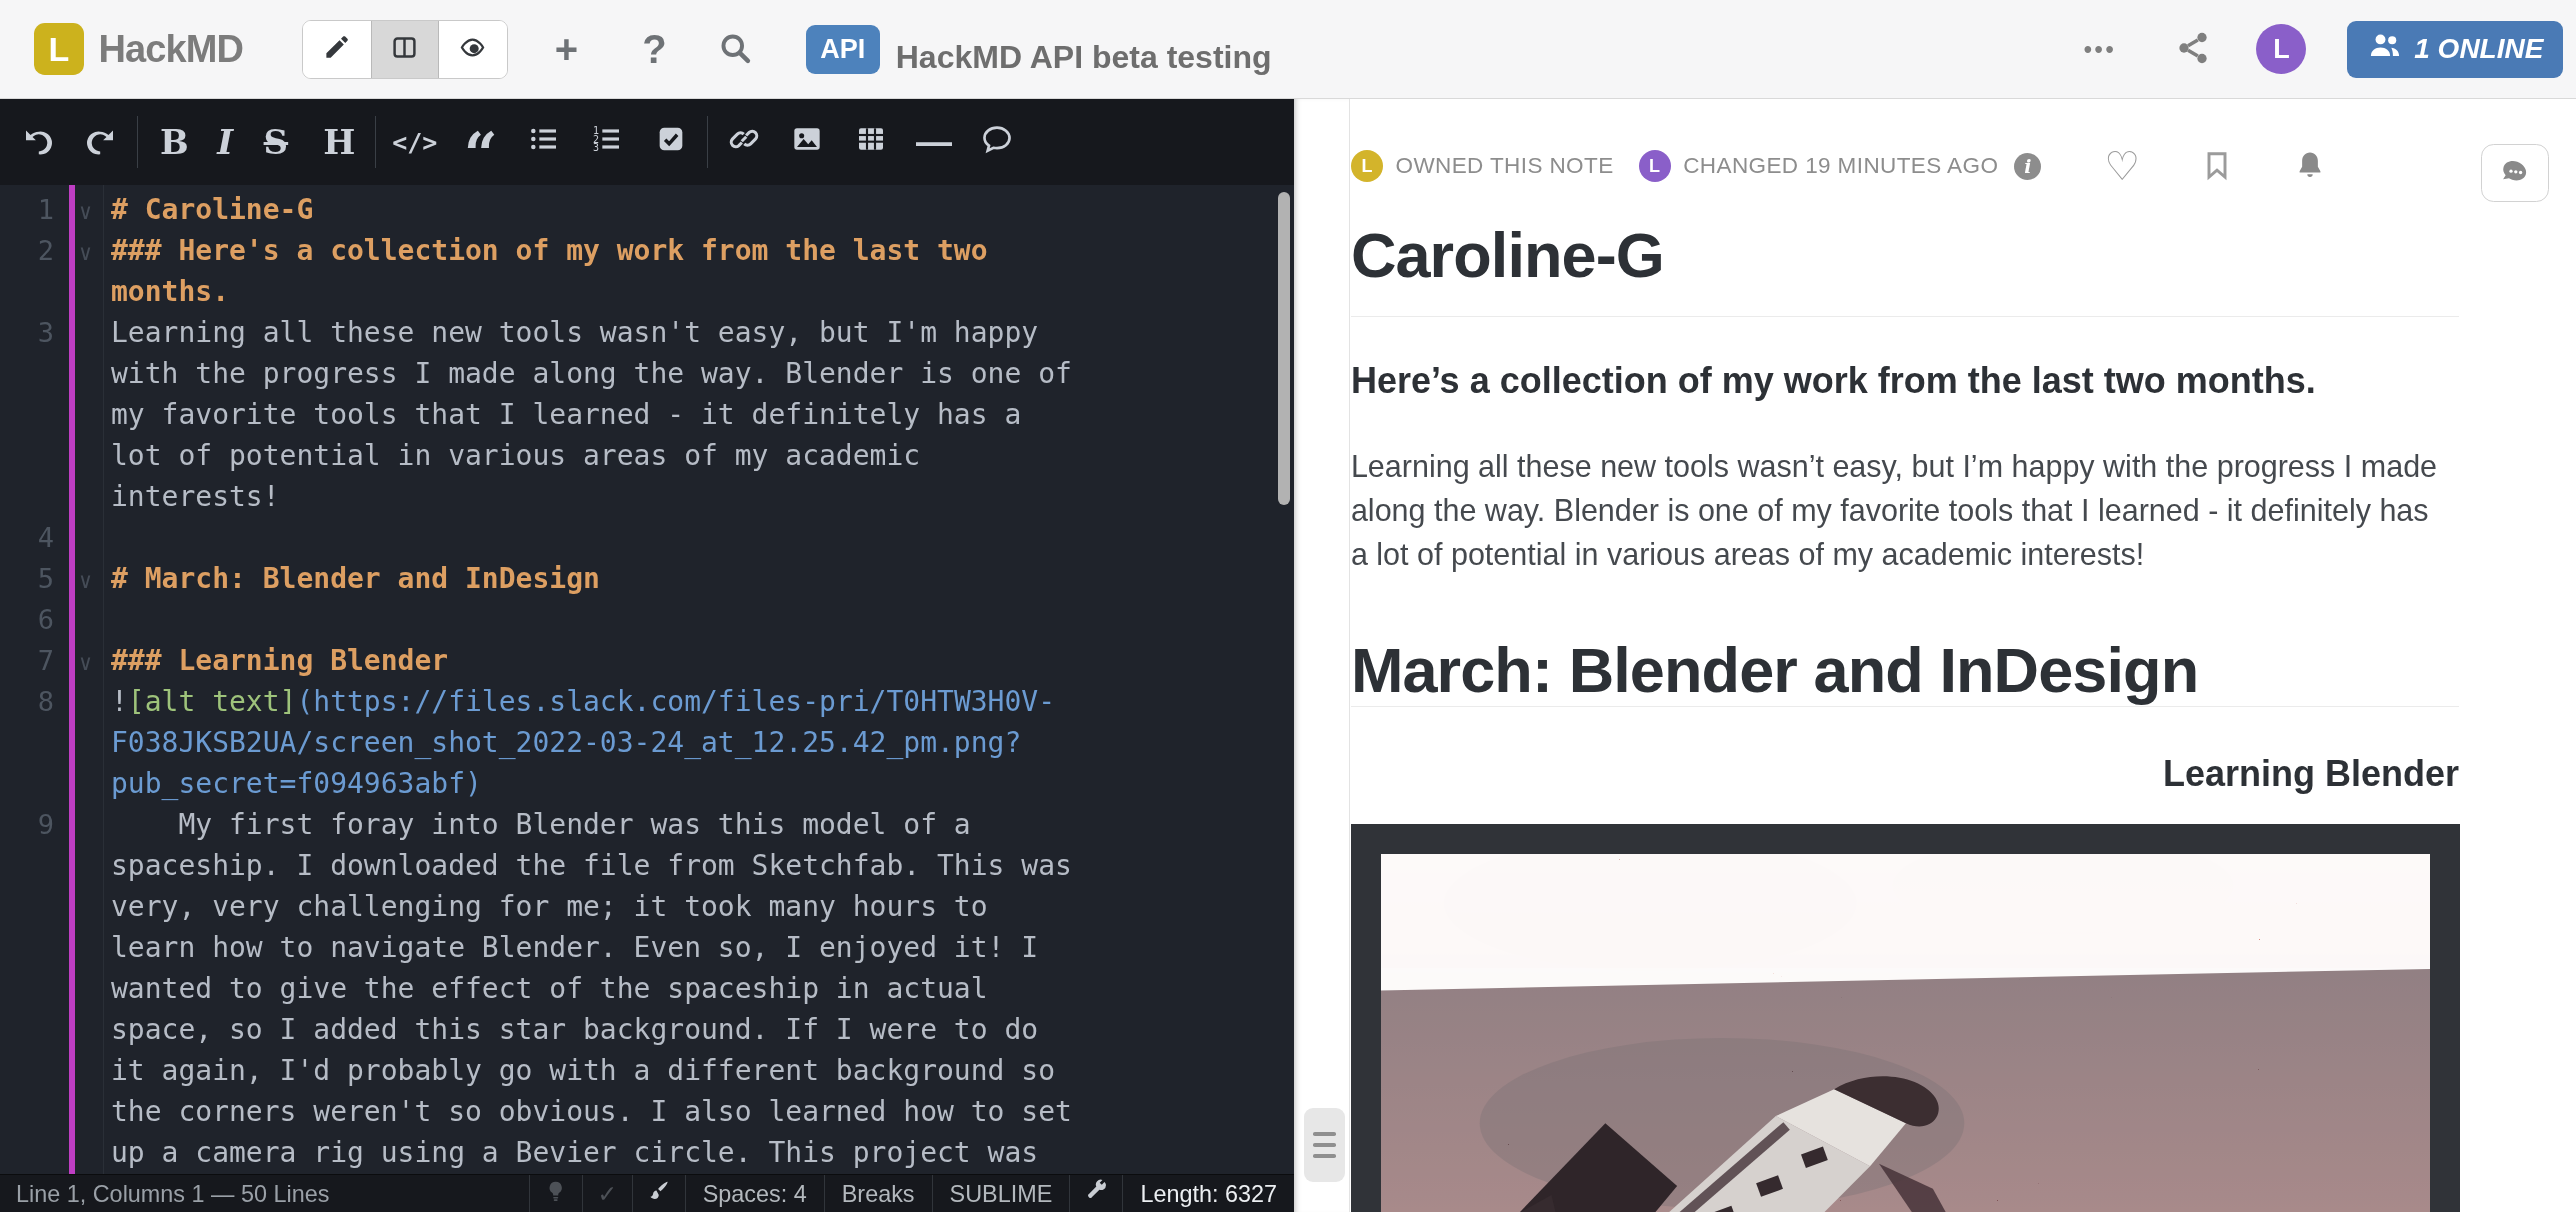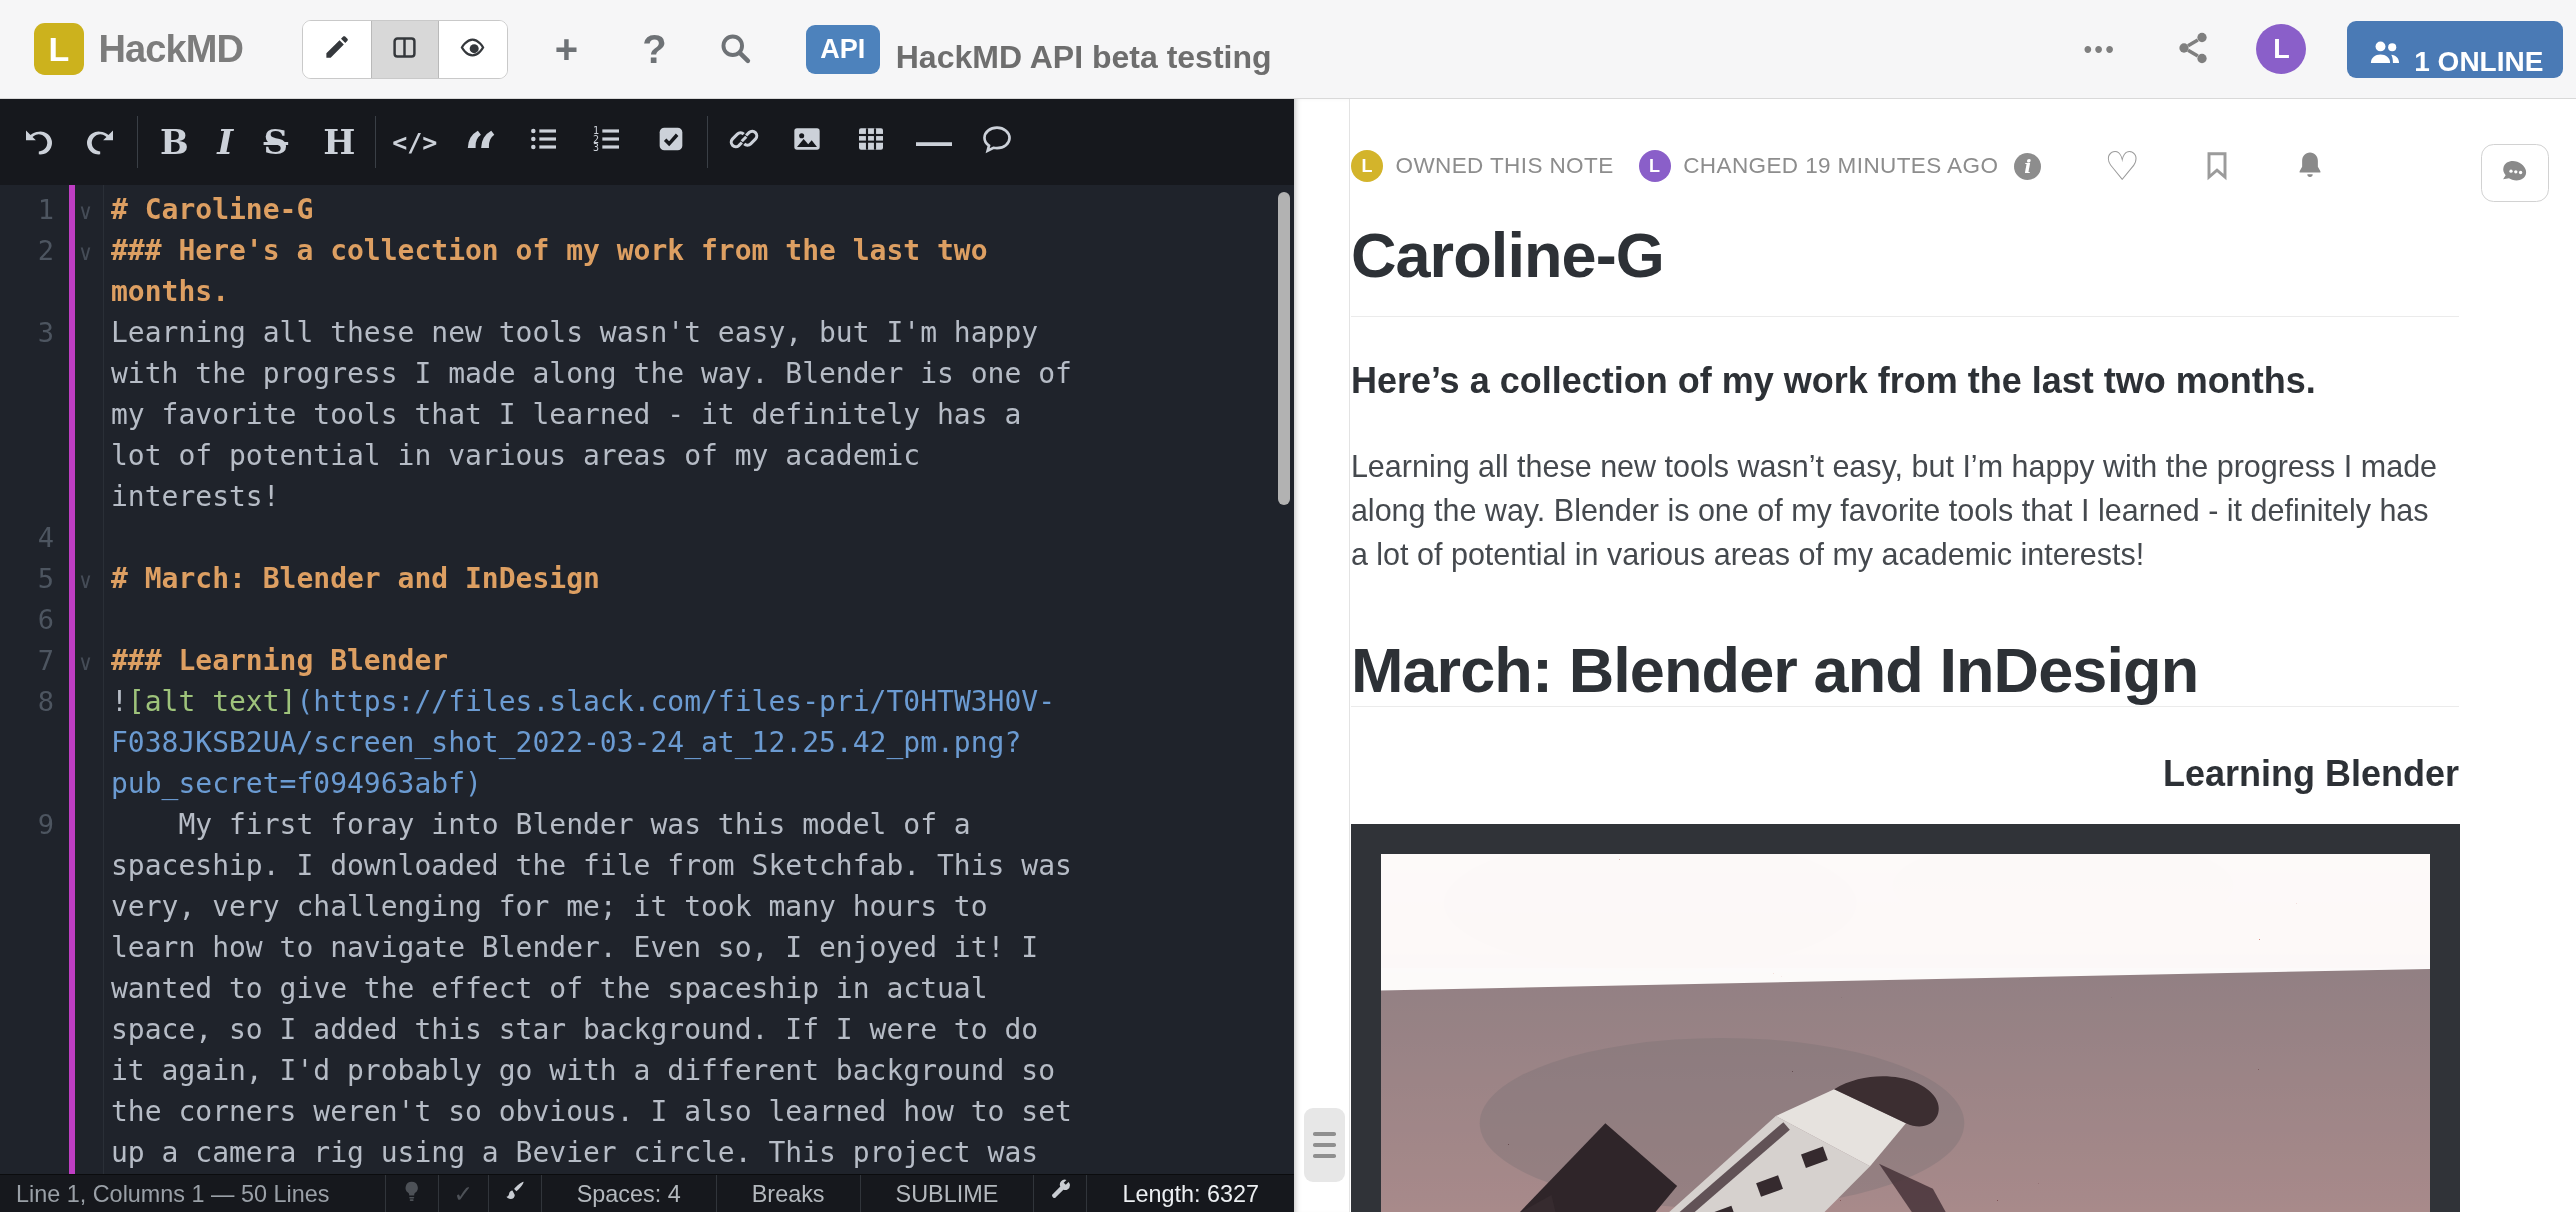--- a/index.html
+++ b/index.html
@@ -29,21 +29,21 @@
   .api-badge{margin-left:50px;background:var(--api_blue);color:#fff;font-weight:bold;font-size:27px;
     padding:9px 14.4px;border-radius:9px;}
   .note-title{margin-left:16px;font-size:32px;font-weight:bold;color:#6e6e6e;margin-top:16px;}
   .nav-right{margin-left:auto;display:flex;align-items:center;padding-right:12.6px;}
   .more-dots{font-size:23.4px;letter-spacing:2.7px;color:#7f7f7f;font-weight:bold;}
   .share-icon{margin-left:52px;color:#7f7f7f;}
   .share-icon svg{width:36px;height:36px;}
   .avatar{width:50px;height:50px;border-radius:50%;background:var(--avatar_purple);color:#fff;
     font-size:27px;display:flex;align-items:center;justify-content:center;margin-left:43px;font-weight:bold;}
   .online-btn{margin-left:41px;background:var(--online_blue);border-radius:9px;height:57px;
-    display:flex;align-items:flex-end;color:#fff;font-weight:bold;font-size:28px;padding:0 20px;}
+    display:flex;align-items:center;color:#fff;font-weight:bold;font-size:28px;padding:0 20px;font-style:italic;}
   .online-btn svg{width:36px;height:36px;margin-right:10.8px;}
 
   
   .main{display:flex;height:1114px;}
   .left-pane{width:1294px;display:flex;flex-direction:column;background:#1f232b;}
 
   .ed-toolbar{height:86px;background:#16181d;display:flex;align-items:center;flex:none;}
   .tbtn{min-width:40px;height:57px;display:flex;align-items:center;justify-content:center;
     color:#ccd1d9;font-size:30.5px;}
   .tbtn svg{width:32px;height:32px;}
@@ -69,21 +69,21 @@
   .tk-t{color:#b6bcc6;}
   .tk-g{color:var(--md_green);}
   .tk-u{color:var(--md_blue);}
   .ed-scrollthumb{position:absolute;right:4.5px;top:7.2px;width:11.7px;height:313px;background:#b2b2b2;
     border-radius:6.3px;z-index:3;}
 
   .statusbar{height:39px;background:#16181d;border-top:0.9px solid #0b0c0e;display:flex;
     align-items:center;flex:none;font-size:23.4px;color:#9aa0a7;}
   .sb-left{padding-left:16px;flex:1;}
   .sb-cell{border-left:0.9px solid #31353b;height:100%;display:flex;align-items:center;
-    padding:0 35px;color:#b3b8bd;white-space:nowrap;}
+    padding:0 17px;color:#b3b8bd;white-space:nowrap;}
   .sb-cell.icon{padding:0 14.4px;}
   .sb-cell svg{width:23.4px;height:23.4px;}
   .sb-dim{color:#4d5157;}
   .sb-bright{color:#c9cdd3;}
   .sb-length{color:#eceff2;}
 
   
   .divider{width:56px;background:#fff;position:relative;border-right:0.9px solid #e3e3e3;
     box-shadow:inset 5.4px 0 7.2px -5.4px rgba(0,0,0,.35);}
   .drag-handle{position:absolute;left:10px;top:1009px;width:41px;height:74px;background:#e7e7e7;

